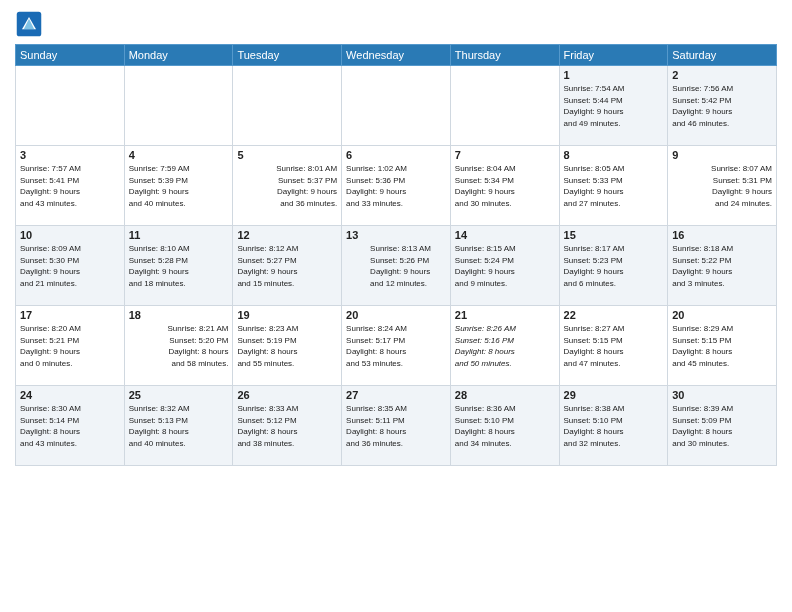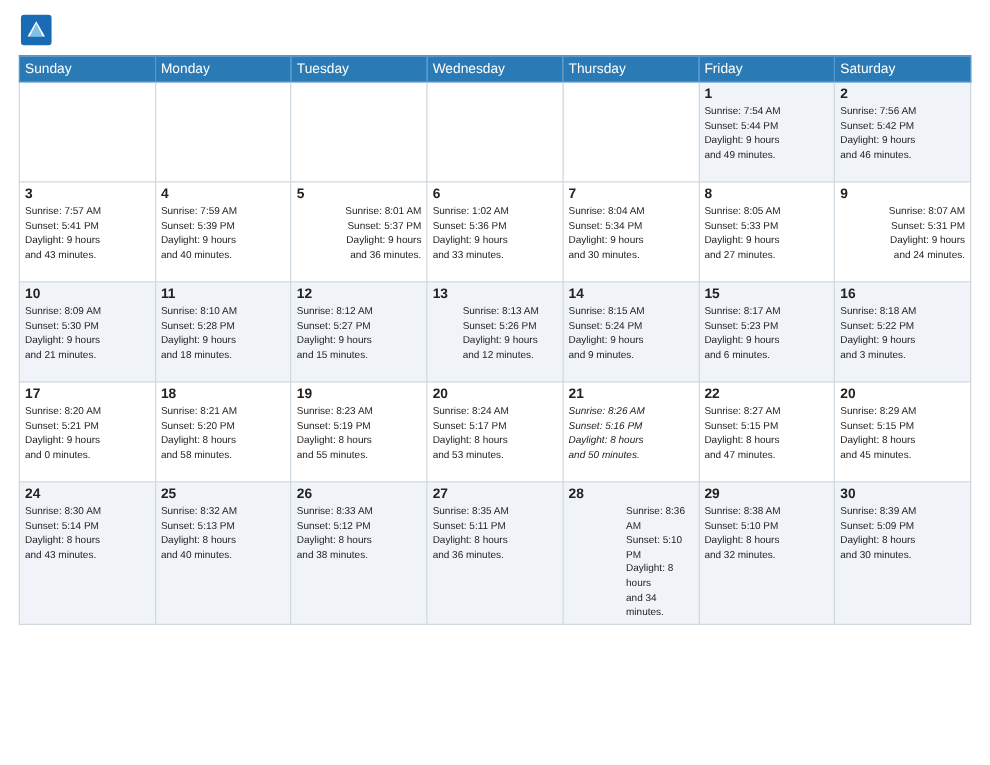--- a/index.html
+++ b/index.html
@@ -266,21 +266,21 @@
         <tr>
           <td>
             <span class="day-num">17</span>
             <div class="day-info" style="white-space: pre-line;">Sunrise: 8:20 AM
 Sunset: 5:21 PM
 Daylight: 9 hours
 and 0 minutes.</div>
           </td>
           <td>
             <span class="day-num">18</span>
-            <div class="day-info" style="white-space: pre-line;">Sunrise: 8:21 AM
+            <div class="day-info" style="white-space: pre-line; text-align: right;">Sunrise: 8:21 AM
 Sunset: 5:20 PM
 Daylight: 8 hours
 and 58 minutes.</div>
           </td>
           <td>
             <span class="day-num">19</span>
             <div class="day-info" style="white-space: pre-line;">Sunrise: 8:23 AM
 Sunset: 5:19 PM
 Daylight: 8 hours
 and 55 minutes.</div>
@@ -338,21 +338,21 @@
           </td>
           <td>
             <span class="day-num">27</span>
             <div class="day-info" style="white-space: pre-line;">Sunrise: 8:35 AM
 Sunset: 5:11 PM
 Daylight: 8 hours
 and 36 minutes.</div>
           </td>
           <td>
             <span class="day-num">28</span>
-            <div class="day-info" style="white-space: pre-line; margin-left: 46px;">Sunrise: 8:36 AM
+            <div class="day-info" style="white-space: pre-line;">Sunrise: 8:36 AM
 Sunset: 5:10 PM
 Daylight: 8 hours
 and 34 minutes.</div>
           </td>
           <td>
             <span class="day-num">29</span>
             <div class="day-info" style="white-space: pre-line;">Sunrise: 8:38 AM
 Sunset: 5:10 PM
 Daylight: 8 hours
 and 32 minutes.</div>

